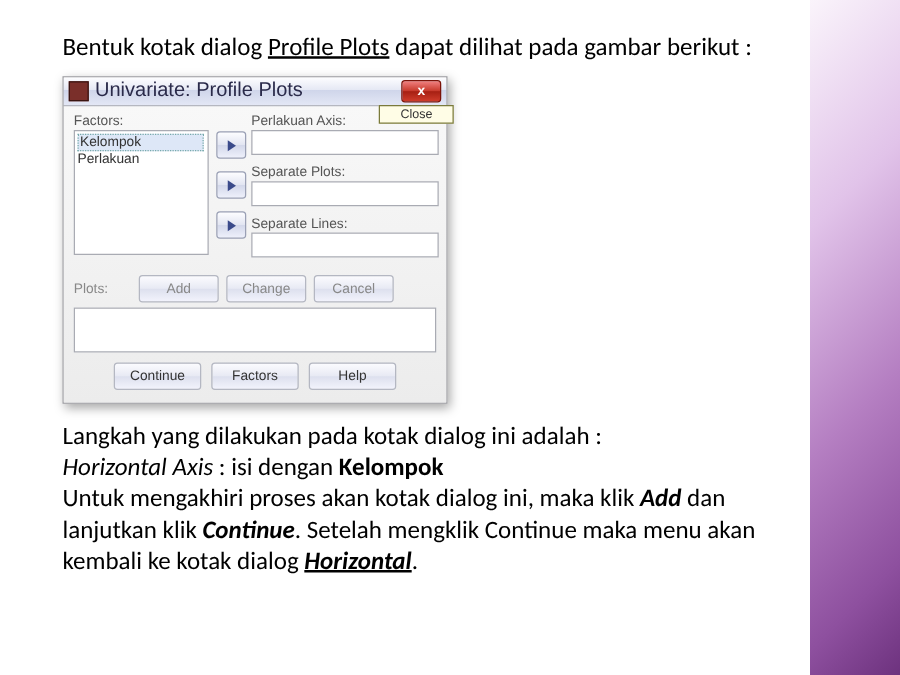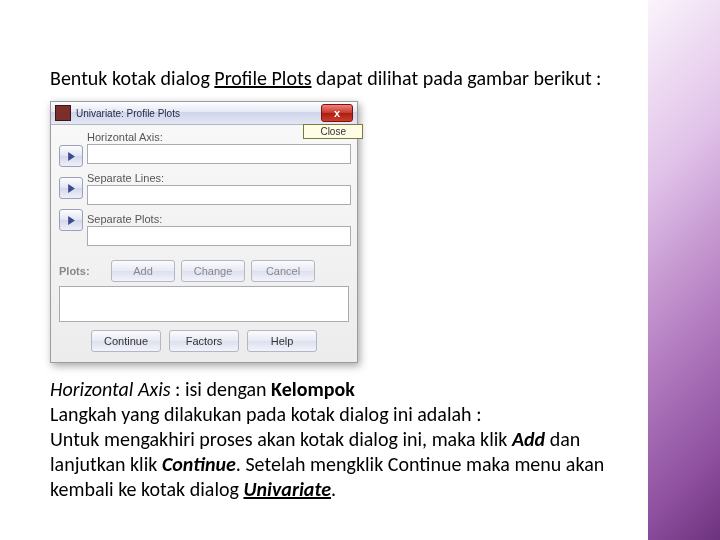--- a/index.html
+++ b/index.html
@@ -18,21 +18,20 @@
     top: 0;
     width: 72px;
     height: 540px;
     background: linear-gradient(135deg, #faf4fb 0%, #e1c3e9 30%, #b57fc2 60%, #8e509f 85%, #6d327e 100%);
   }
   .content {
     position: absolute;
     left: 50px;
     right: 90px;
     top: 26px;
-    margin-top: 40px;
   }
   .intro {
     font-size: 20px;
     line-height: 1.25;
   }
   .under { text-decoration: underline; }
   .dialog {
     margin-top: 10px;
     width: 306px;
     font-family: Tahoma, Arial, sans-serif;
@@ -51,21 +50,21 @@
     padding: 0 4px;
     position: relative;
   }
   .appicon {
     width: 14px; height: 14px;
     background: #7a2f2a;
     border: 1px solid #3a1512;
     margin-right: 5px;
     display: inline-block;
   }
-  .titletext { color: #2a2a4a; font-size: 10px; }
+  .titletext { color: #2a2a4a; font-size: 16px; }
   .closebtn {
     position: absolute;
     right: 4px; top: 2px;
     width: 30px; height: 16px;
     border-radius: 3px;
     background: linear-gradient(#f08080, #c83a2c 48%, #a72013 52%, #cf3c2b);
     border: 1px solid #7a1208;
     color: #fff;
     font-weight: bold;
     font-size: 11px;
@@ -125,21 +124,21 @@
     display:flex; align-items:center; justify-content:center;
   }
   .arrowbtn svg { width: 11px; height: 11px; }
   .field { margin-bottom: 8px; }
   .midsection {
     margin-top: 6px;
     display:flex;
     align-items:center;
     gap:6px;
   }
-  .midsection .plots-lbl { width: 46px; color:#888; font-size:11px;font-weight:bold;}
+  .midsection .plots-lbl { width: 46px; color:#888; font-size:11px;}
   .abtn {
     border: 1px solid #b4b7c2;
     border-radius: 3px;
     background: linear-gradient(#fbfbfe,#e8eaf4 48%,#dde0ee 52%,#f2f3fc);
     min-width: 62px; height: 20px;
     display:flex; align-items:center; justify-content:center;
     color:#888;
     font-size:11px;
   }
   .plotsbox {
@@ -178,50 +177,57 @@
     <div class="titlebar">
       <span class="appicon"></span>
       <span class="titletext">Univariate: Profile Plots</span>
       <div class="closebtn">
         <span>x</span>
       </div>
       <div class="closelabel">Close</div>
     </div>
     <div class="dialog-body">
       <div class="toprow">
+        <div class="col-left">
+          <div class="lbl">Factors:</div>
+          <div class="listbox">
+            <div class="sel">Kelompok</div>
+            <div>Perlakuan</div>
+          </div>
+        </div>
         <div class="col-mid">
           <div class="arrowbtn">
             <svg viewBox="0 0 10 10">
                 <path d="M2 1 L8 5 L2 9 Z" fill="#3a4a8a"></path>
               </svg>
           </div>
           <div class="arrowbtn">
             <svg viewBox="0 0 10 10">
                 <path d="M2 1 L8 5 L2 9 Z" fill="#3a4a8a"></path>
               </svg>
           </div>
           <div class="arrowbtn">
             <svg viewBox="0 0 10 10">
                 <path d="M2 1 L8 5 L2 9 Z" fill="#3a4a8a"></path>
               </svg>
           </div>
         </div>
         <div class="col-right">
           <div class="field">
-            <div class="lbl">Horizontal Axis:</div>
+            <div class="lbl">Perlakuan Axis:</div>
+            <div class="inputbox"></div>
+          </div>
+          <div class="field">
+            <div class="lbl">Separate Plots:</div>
             <div class="inputbox"></div>
           </div>
           <div class="field">
             <div class="lbl">Separate Lines:</div>
             <div class="inputbox"></div>
           </div>
-          <div class="field">
-            <div class="lbl">Separate Plots:</div>
-            <div class="inputbox"></div>
-          </div>
         </div>
       </div>
 
       <div class="midsection">
         <div class="plots-lbl">Plots:</div>
         <div class="abtn">
             <span>Add</span>
           </div>
         <div class="abtn">
             <span>Change</span>
@@ -240,22 +246,22 @@
             <span>Factors</span>
           </div>
         <div class="abtn">
             <span>Help</span>
           </div>
       </div>
     </div>
   </div>
 
   <div class="after">
+    <div>Langkah yang dilakukan pada kotak dialog ini adalah :</div>
     <div>
       <span class="i">Horizontal Axis</span><span>  : isi dengan </span><span class="b">Kelompok</span>
     </div>
-    <div>Langkah yang dilakukan pada kotak dialog ini adalah :</div>
     <div>
-      <span>Untuk mengakhiri proses akan kotak dialog ini, maka klik </span><span class="b i">Add</span><span> dan lanjutkan klik </span><span class="b i">Continue</span><span>. Setelah mengklik Continue maka menu akan kembali ke kotak dialog </span><span class="b i under">Univariate</span><span>.</span>
+      <span>Untuk mengakhiri proses akan kotak dialog ini, maka klik </span><span class="b i">Add</span><span> dan lanjutkan klik </span><span class="b i">Continue</span><span>. Setelah mengklik Continue maka menu akan kembali ke kotak dialog </span><span class="b i under">Horizontal</span><span>.</span>
     </div>
   </div>
 
 </div>
 
 </body></html>

